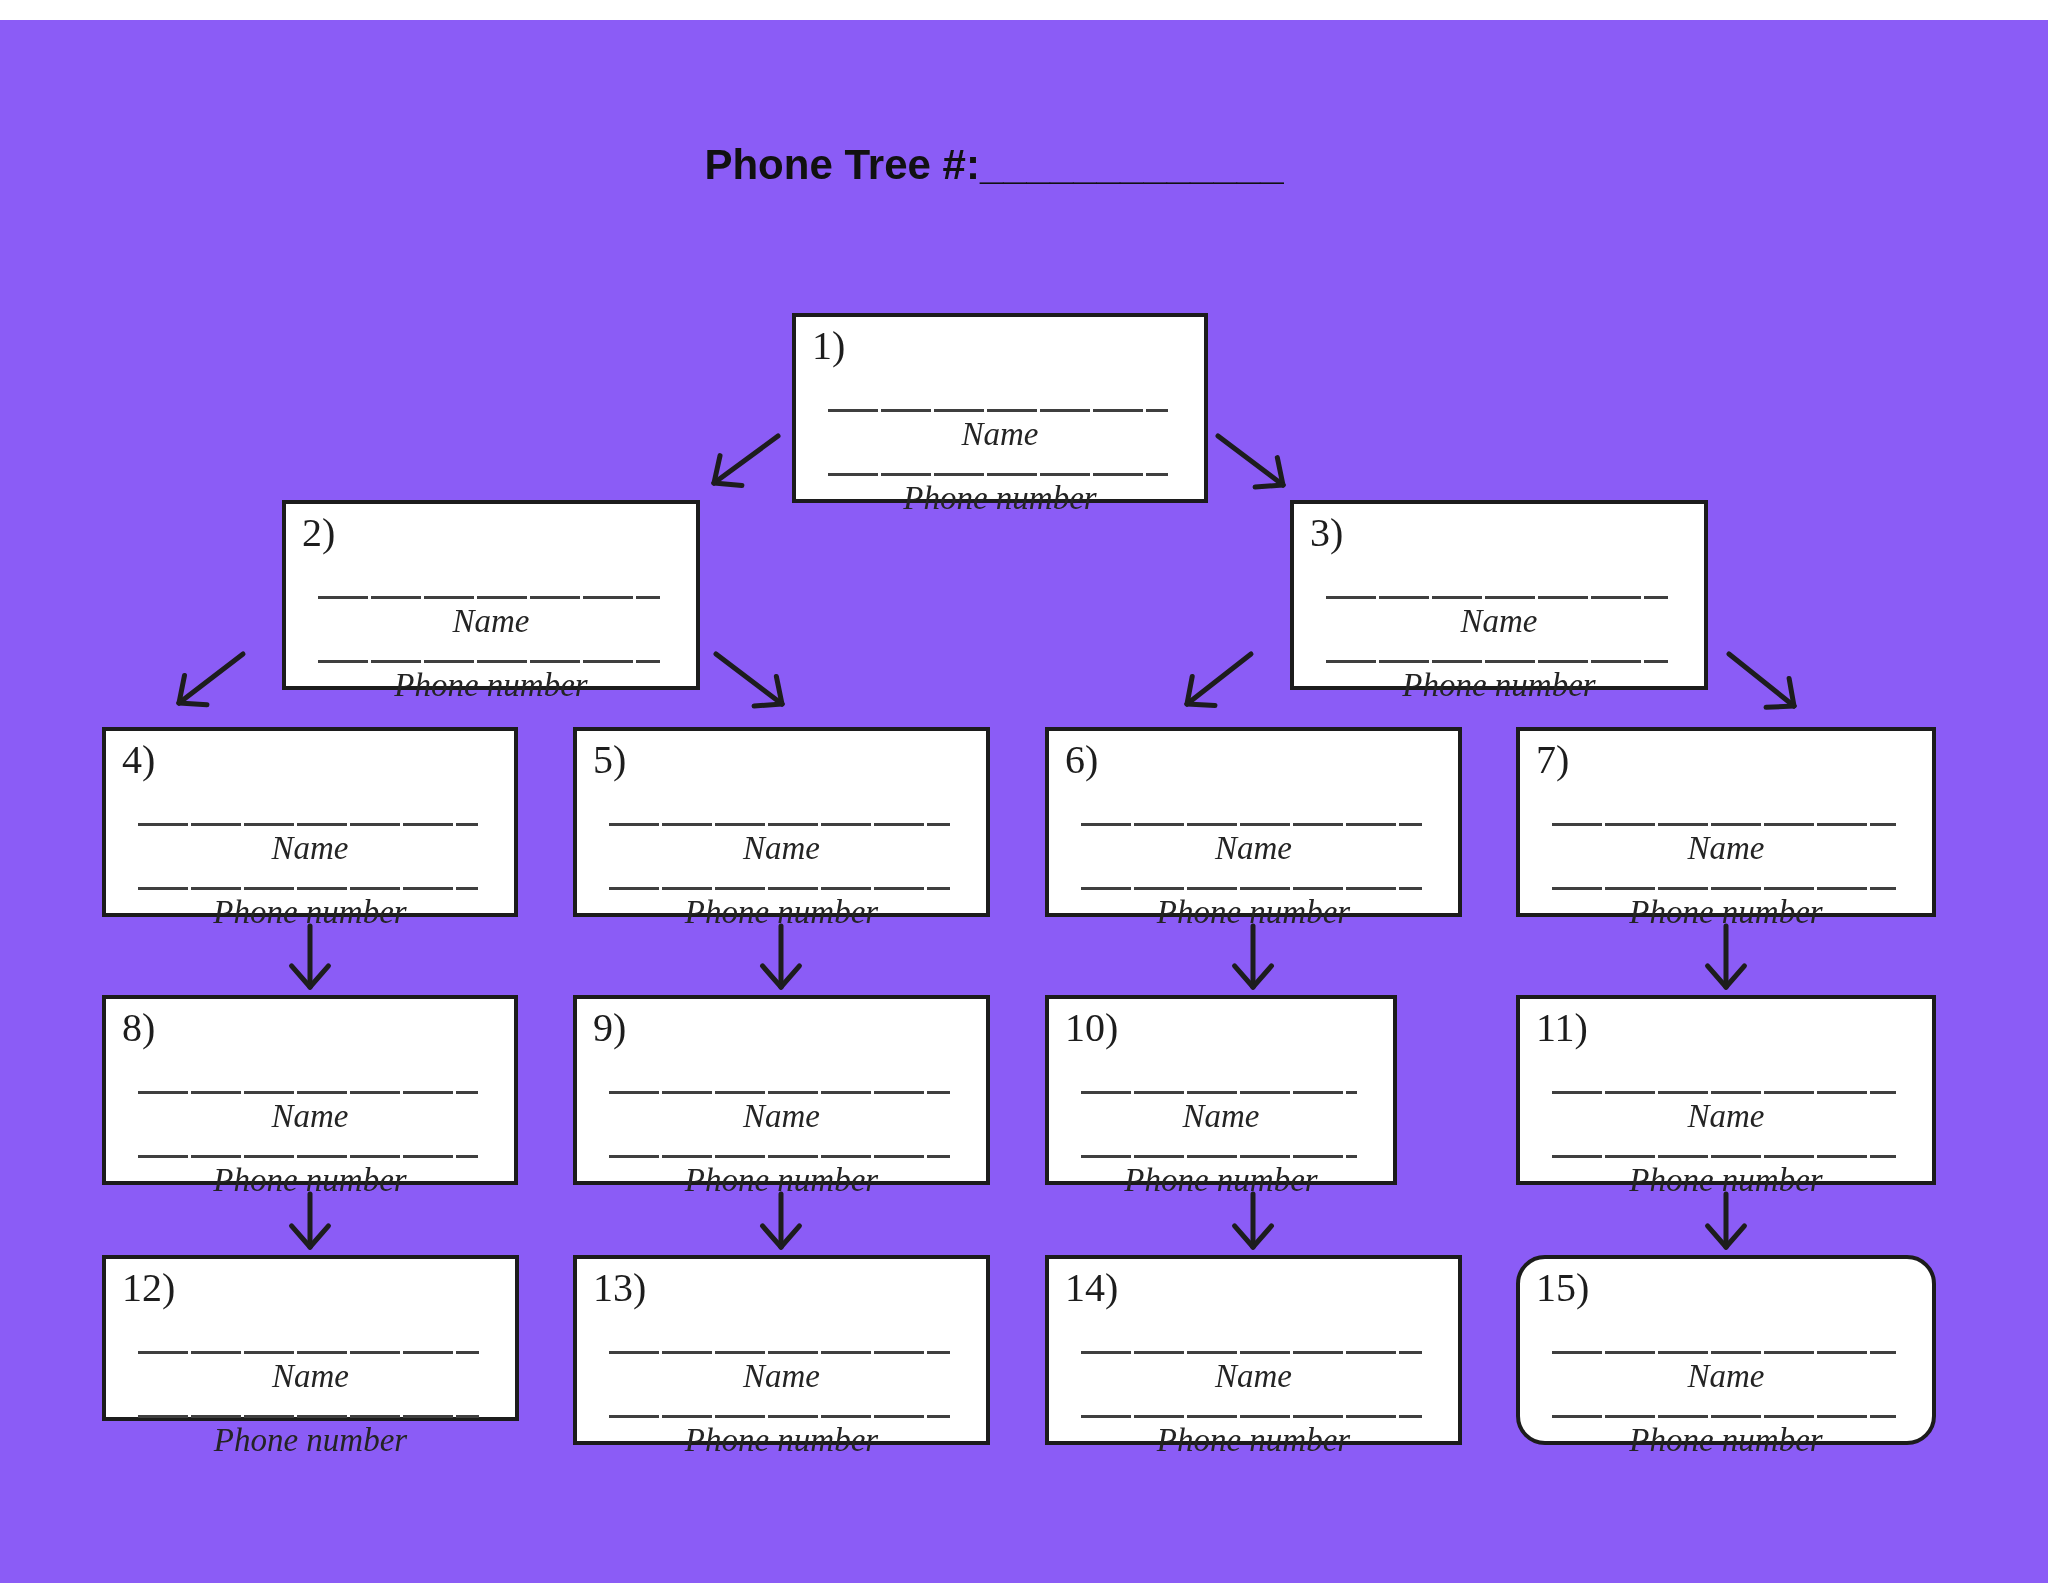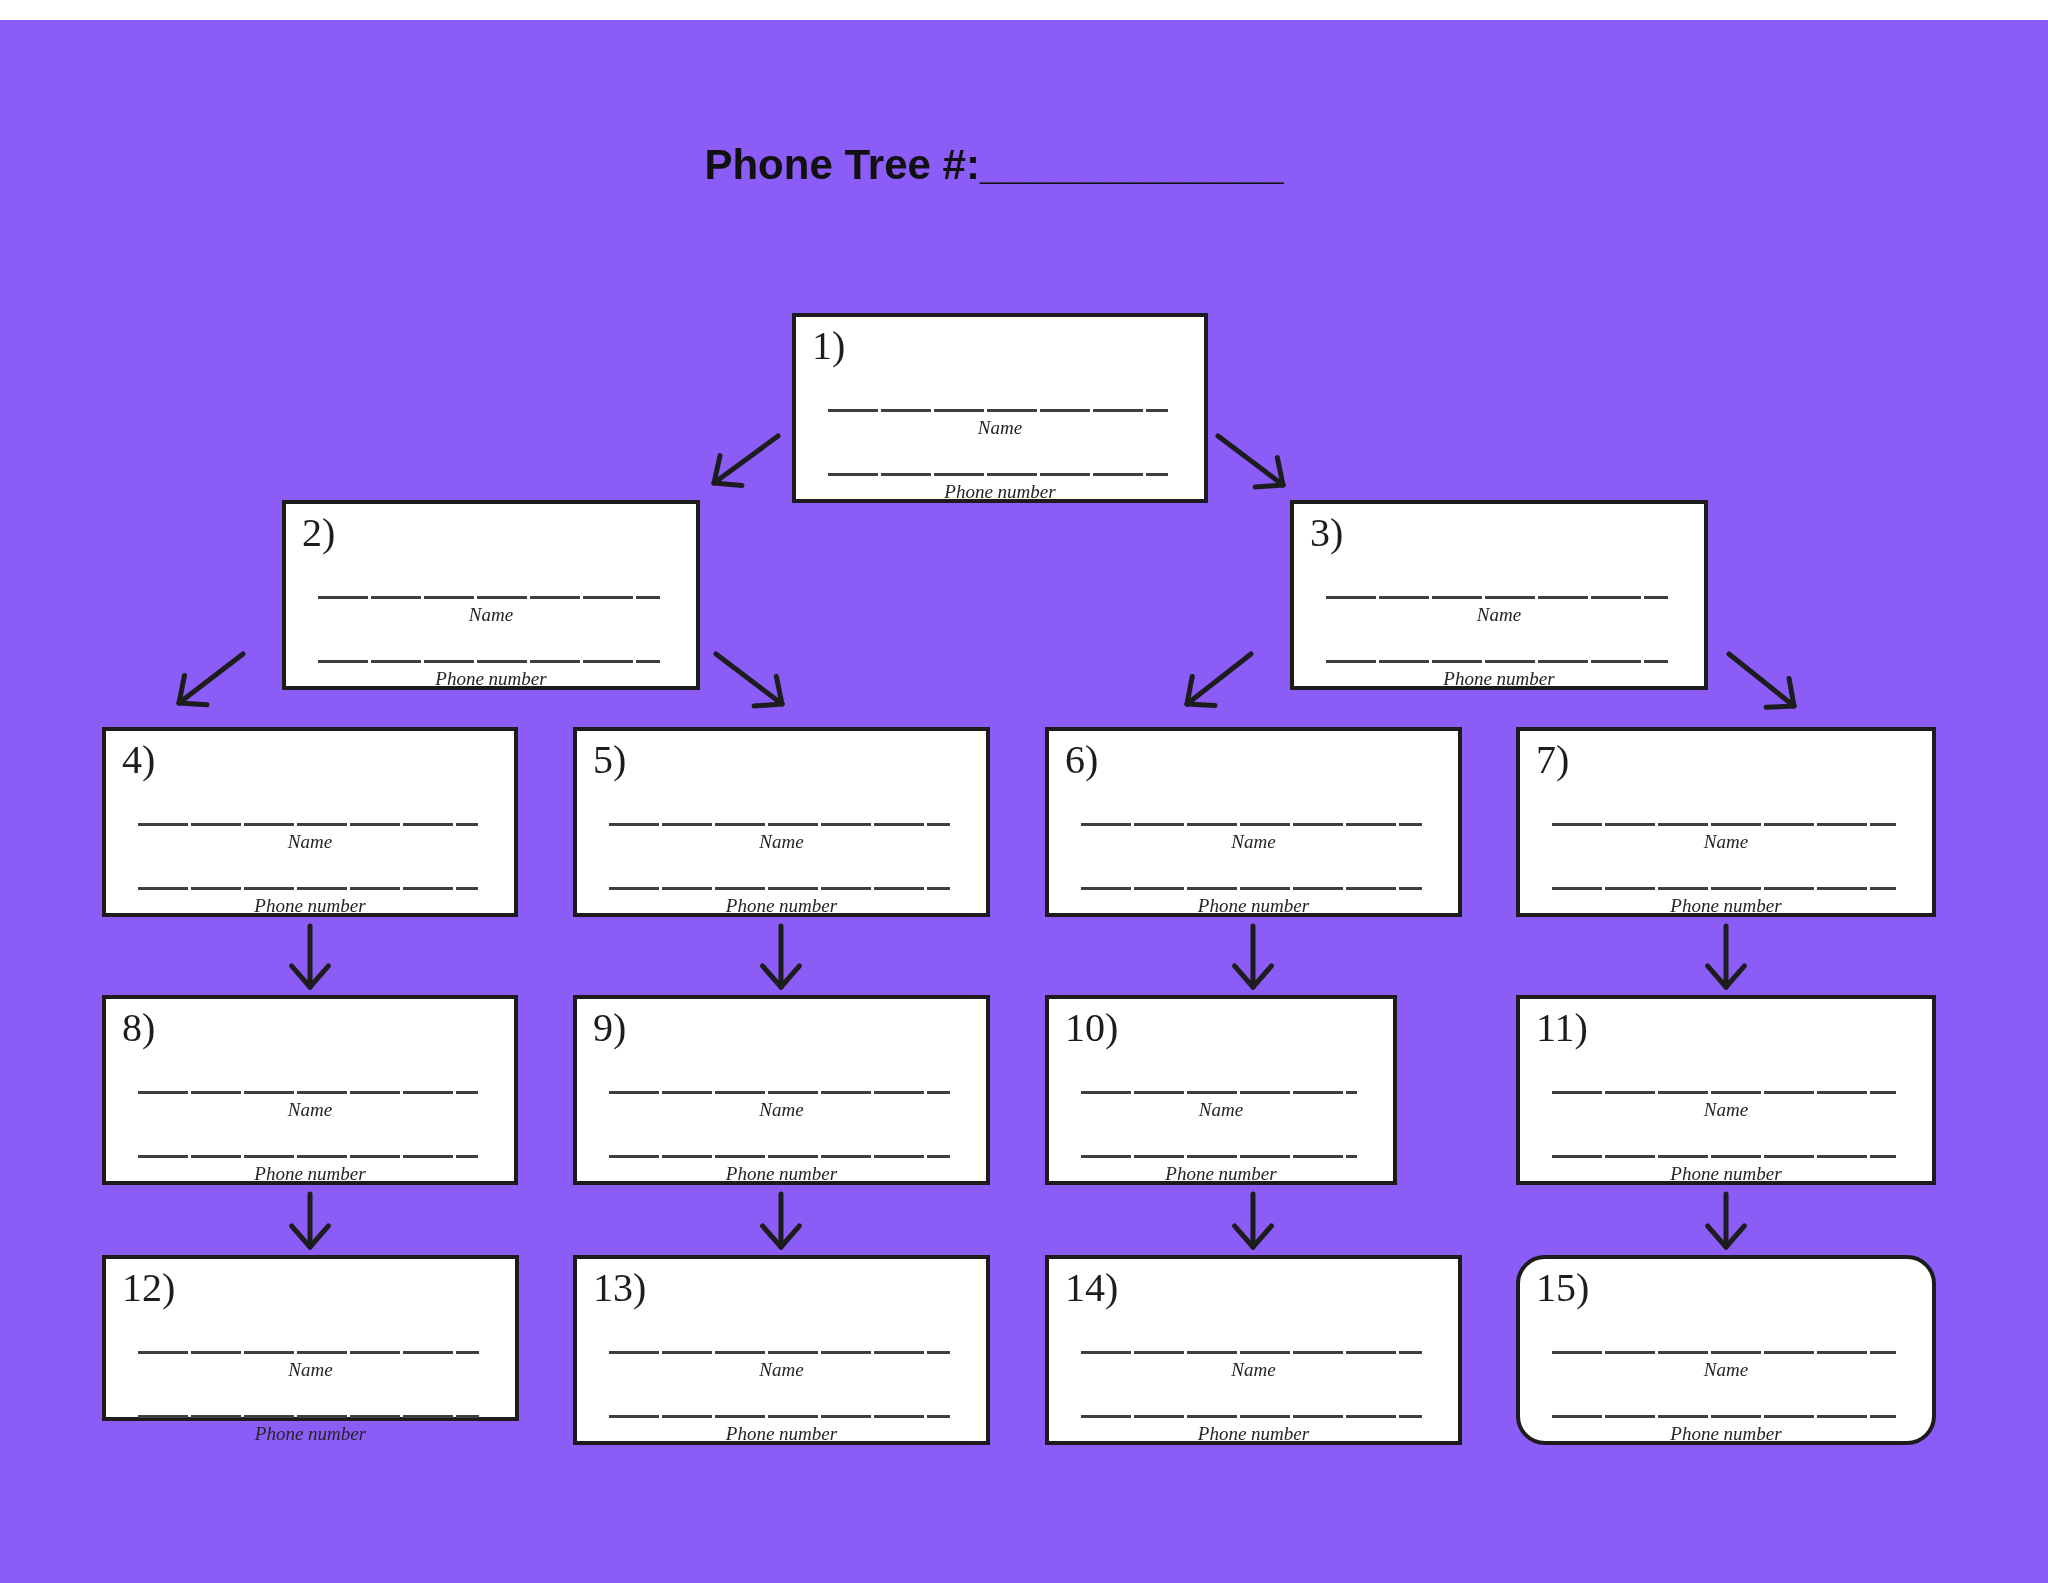--- a/index.html
+++ b/index.html
@@ -49,21 +49,21 @@
     background: repeating-linear-gradient(90deg, #3f3f3f 0px, #3f3f3f 50px, rgba(0,0,0,0) 50px, rgba(0,0,0,0) 53px);
   }
   .name-blank  { top: 92px; }
   .phone-blank { top: 156px; }
   .lbl {
     position: absolute;
     left: 0;
     right: 0;
     text-align: center;
     font-style: italic;
-    font-size: 19px;
+    font-size: 33px;
     line-height: 1;
     color: #242424;
   }
   .name-lbl  { top: 101px; }
   .phone-lbl { top: 165px; }
   #arrow-layer {
     position: absolute;
     left: 0;
     top: 0;
     pointer-events: none;

